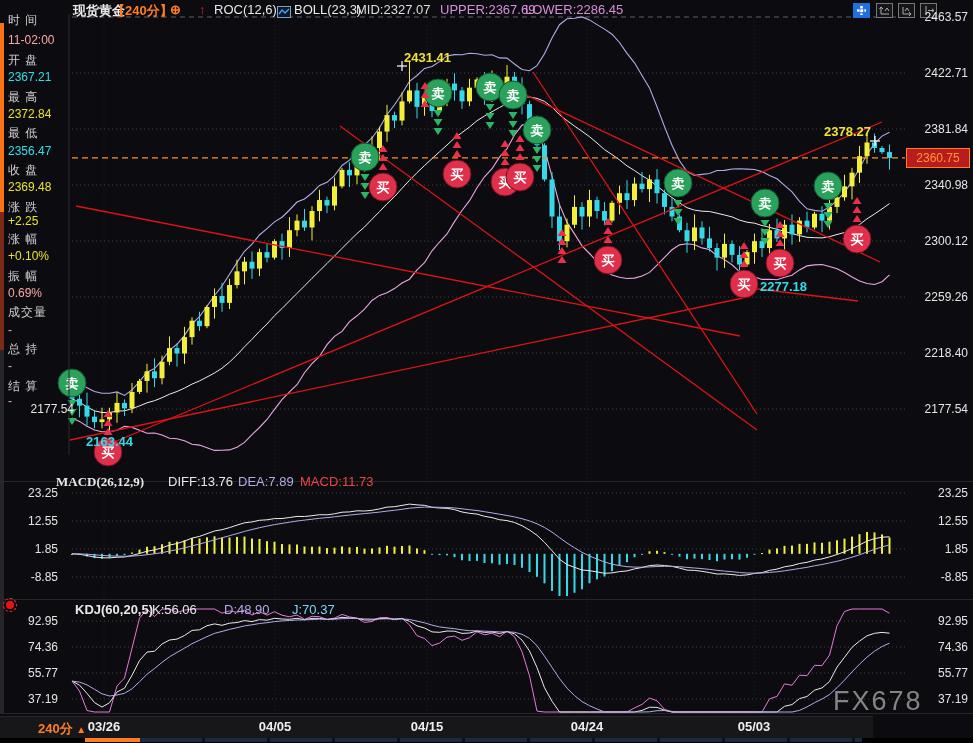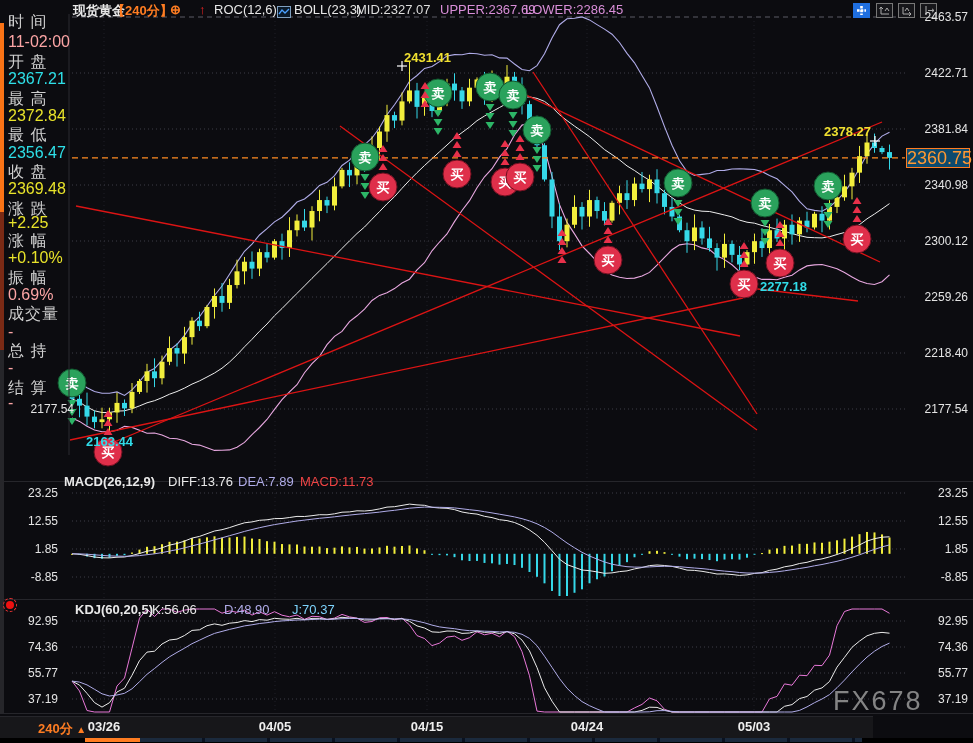--- a/index.html
+++ b/index.html
@@ -6,31 +6,31 @@
   #app{position:relative;width:973px;height:743px;background:#0c0c10;overflow:hidden;
        font-family:"Liberation Sans",sans-serif;color:#e8e8e8;}
   .abs{position:absolute;}
   .hdr{top:2px;height:16px;font-size:13px;white-space:nowrap;}
   .b{font-weight:bold;}
   .orange{color:#ff7d22;}
   .pink{color:#d98ed8;}
   .red{color:#ee2222;}
   .axlab{position:absolute;font-size:12px;color:#e4e4e4;width:62px;text-align:right;}
   .axlabL{position:absolute;font-size:12px;color:#e4e4e4;width:58px;text-align:right;left:0;}
-  .siderow{position:absolute;left:8px;font-size:16px;white-space:nowrap;}
+  .siderow{position:absolute;left:8px;font-size:12px;white-space:nowrap;}
   .lbl{color:#cfcfcf;letter-spacing:1px;}
   .cyn{color:#2ee0e8;}
   .yel{color:#e8e32a;}
   .wht{color:#fca5a5;}
   .date{position:absolute;top:719px;font-size:13px;font-weight:bold;color:#eee;transform:translateX(-50%);}
   .ann{position:absolute;font-size:13px;font-weight:bold;white-space:nowrap;}
   #bottombar{position:absolute;left:0;top:716px;width:873px;height:22px;background:#17171a;border-top:1px solid #26262b;}
   #period-btn{position:absolute;left:38px;top:3px;color:#ff7d22;font-size:13px;font-weight:bold;cursor:pointer;}
   #pricebox{position:absolute;left:906px;top:148px;width:62px;height:18px;border:1px solid #ff7d22;
-            background:#0c4a6e;color:#ff9933;font-size:18px;line-height:18px;}
+            background:#b91c1c;color:#ff9933;font-size:12px;text-align:center;line-height:18px;}
   #watermark{position:absolute;left:833px;top:686px;font-size:27px;color:#999;letter-spacing:2px;opacity:.85;}
   .toolico{position:absolute;top:3px;width:17px;height:15px;border:1px solid #777;background:#16161a;
            display:flex;align-items:center;justify-content:center;box-sizing:border-box;}
   #recdot{position:absolute;left:6px;top:601px;width:8px;height:8px;background:#e11;border-radius:50%;
           outline:1px dashed #e33;outline-offset:2px;}
   #hscroll{position:absolute;left:0;top:738px;width:973px;height:5px;background:#000;}
   #hscroll .track{position:absolute;left:140px;top:0;width:722px;height:4px;
      background:repeating-linear-gradient(90deg,#1b2a3d 0 62px,#0a1220 62px 65px);}
   #hscroll .thumb{position:absolute;left:85px;top:0;width:55px;height:4px;background:#ff7d22;}
   .lstrip{position:absolute;left:0;width:4px;}
@@ -622,21 +622,21 @@
   <div class="axlab" style="left:906px;top:66px">2422.71</div>
   <div class="axlab" style="left:906px;top:122px">2381.84</div>
   <div class="axlab" style="left:906px;top:178px">2340.98</div>
   <div class="axlab" style="left:906px;top:234px">2300.12</div>
   <div class="axlab" style="left:906px;top:290px">2259.26</div>
   <div class="axlab" style="left:906px;top:346px">2218.40</div>
   <div class="axlab" style="left:906px;top:402px">2177.54</div>
   <div class="axlab" style="left:8px;top:402px;width:66px">2177.54</div>
   <div id="pricebox">2360.75</div>
 
-  <span class="abs b" style="left:64px;top:474px;font-size:13px;">MACD(26,12,9)</span>
+  <span class="abs b" style="left:56px;top:474px;font-size:13px;font-family:Liberation Serif, serif;">MACD(26,12,9)</span>
   <span class="abs" style="left:168px;top:474px;font-size:13px;color:#e8e8e8;">DIFF:13.76</span>
   <span class="abs" style="left:238px;top:474px;font-size:13px;color:#b0ace8;">DEA:7.89</span>
   <span class="abs" style="left:300px;top:474px;font-size:13px;color:#ef4444;">MACD:11.73</span>
   <div class="axlabL" style="top:486px">23.25</div>
   <div class="axlabL" style="top:514px">12.55</div>
   <div class="axlabL" style="top:542px">1.85</div>
   <div class="axlabL" style="top:570px">-8.85</div>
   <div class="axlab" style="left:906px;top:486px">23.25</div>
   <div class="axlab" style="left:906px;top:514px">12.55</div>
   <div class="axlab" style="left:906px;top:542px">1.85</div>

